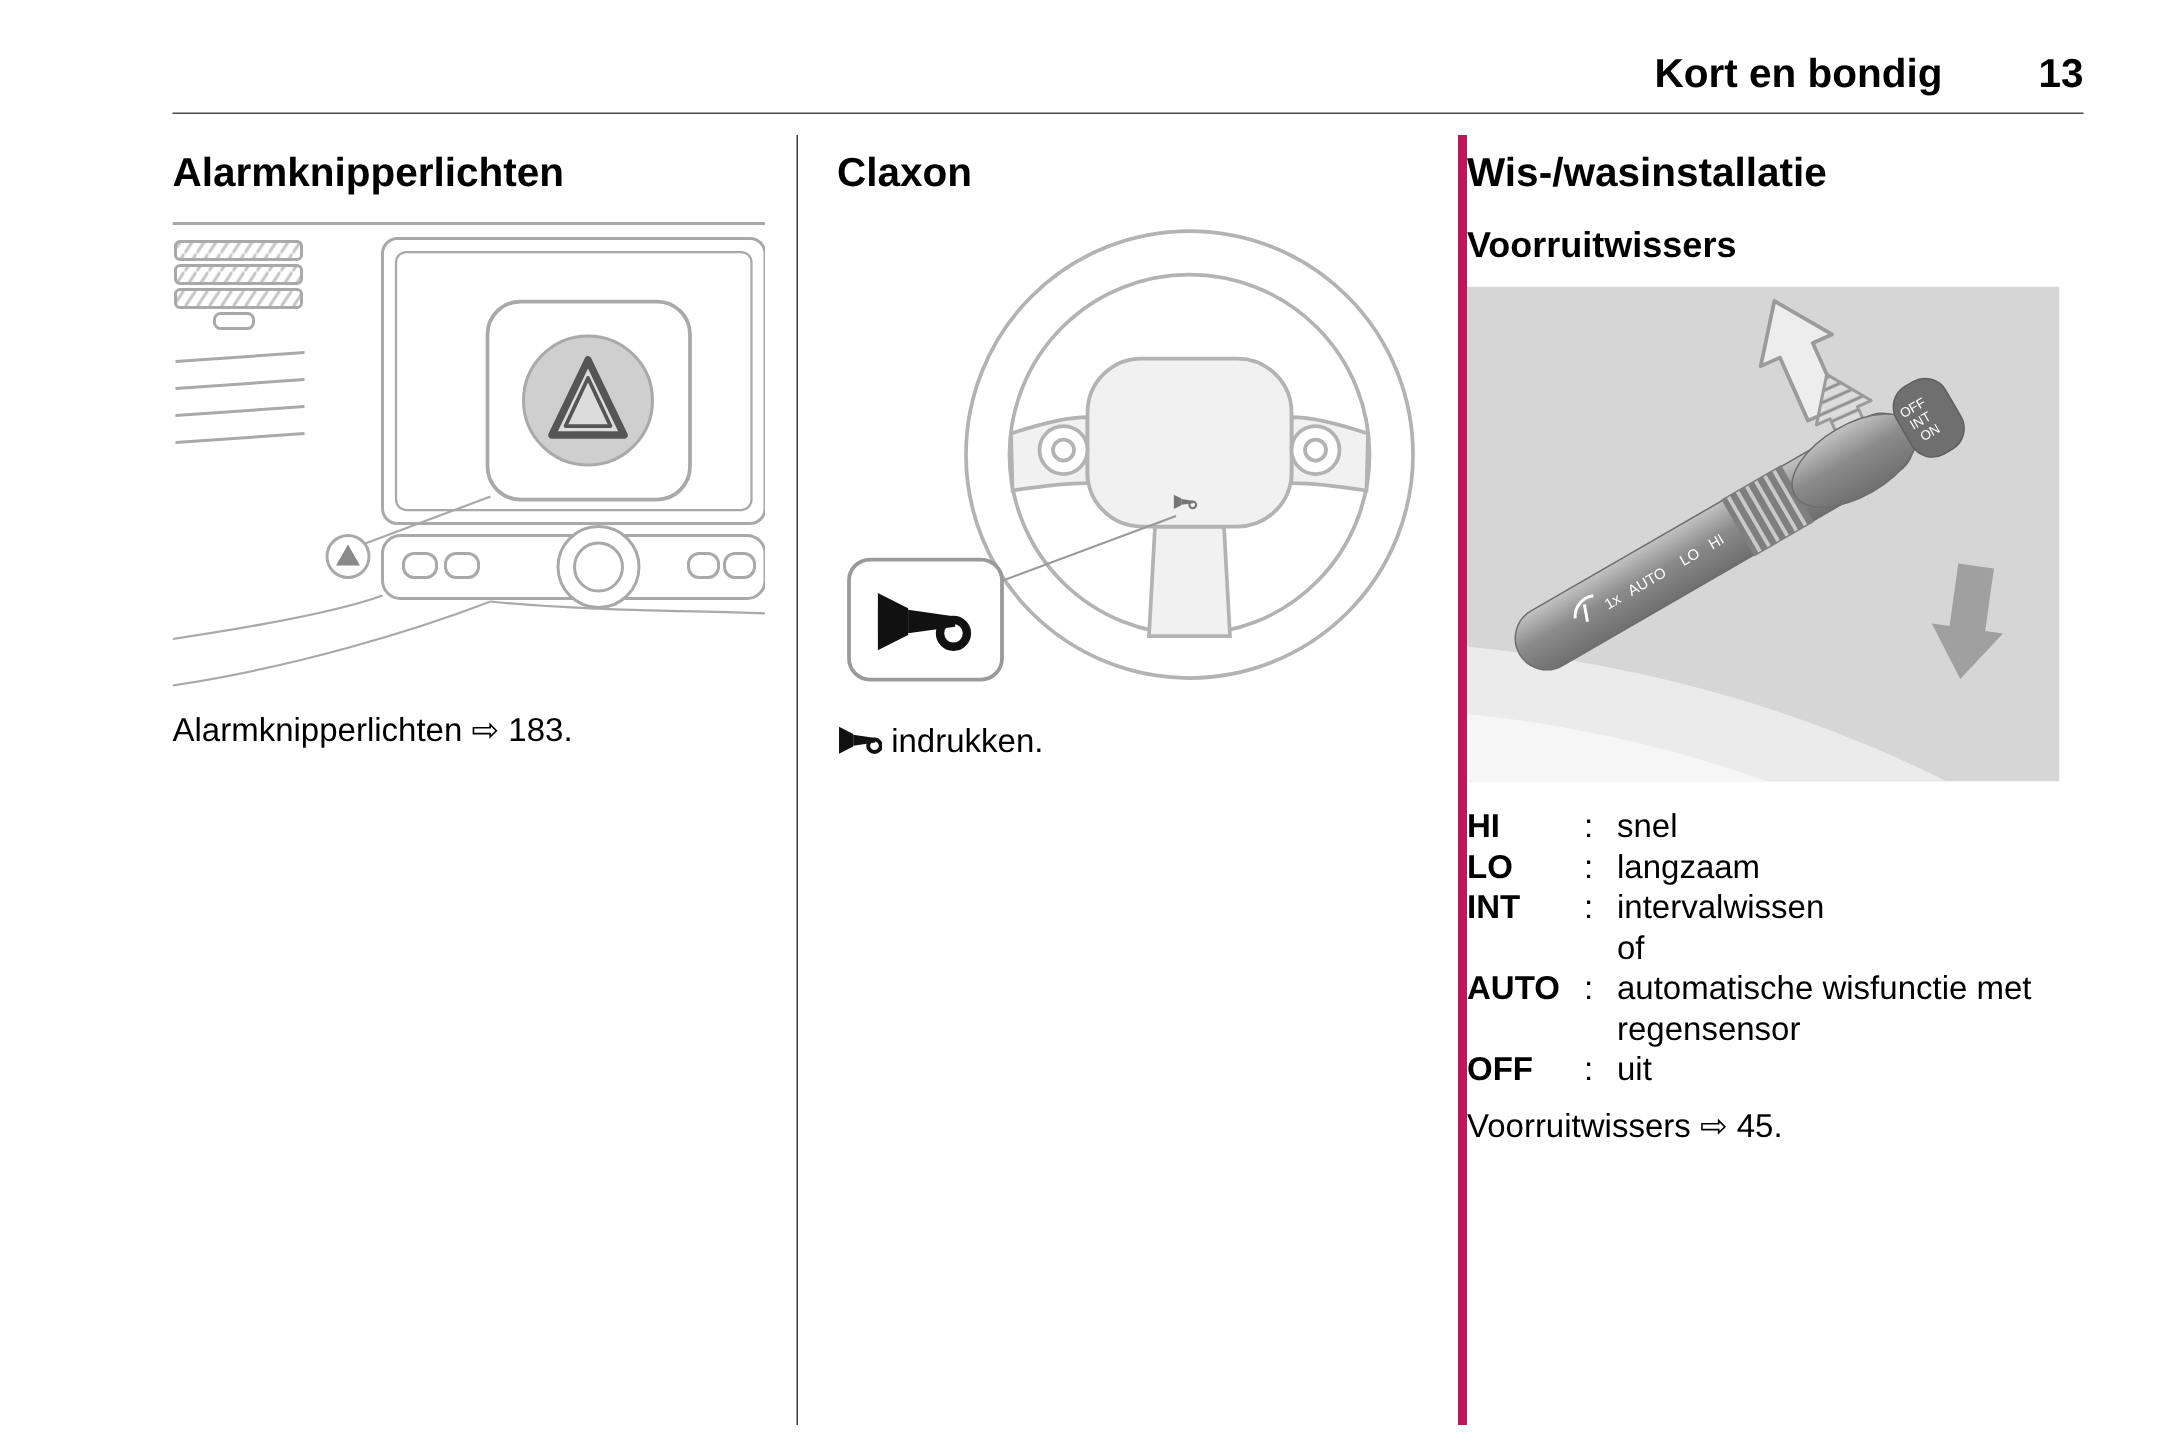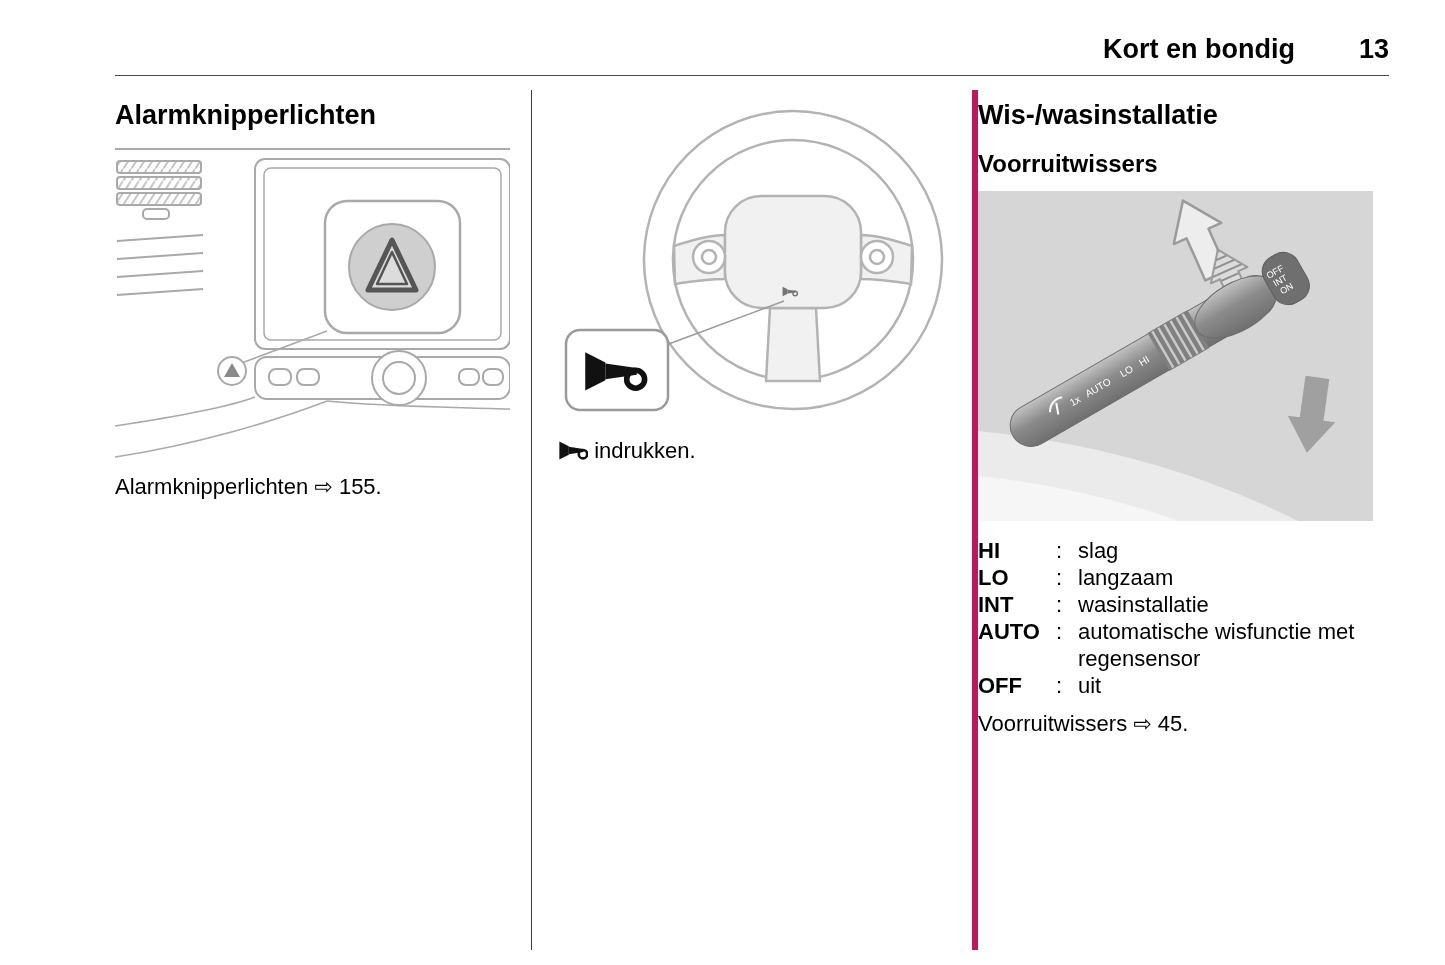--- a/index.html
+++ b/index.html
@@ -113,25 +113,26 @@
             <path d="M0,281 C60,272 110,263 140,252"></path>
             <path d="M0,312 C80,300 160,276 212,256"></path>
             <path d="M212,256 C270,262 340,262 395,264"></path>
           </g>
         </g>
       </svg>
 
       <p class="caption2">
         <span>Alarmknipperlichten</span>
         <span class="arrow">⇨</span>
-        <span>155.</span>
+        <span>183.</span>
       </p>
     </section>
 
     <section class="col col2">
+      <h2>Claxon</h2>
 
       <svg class="fig" width="395" height="318" viewBox="0 0 395 318">
         <g stroke="#b3b3b3" stroke-width="2.5" fill="none">
           <circle cx="235" cy="158" r="149"></circle>
           <circle cx="235" cy="158" r="120"></circle>
           <path d="M116,144 C140,136 155,133 167,133 L167,177 C150,177 136,179 117,182 Z" fill="#f1f1f1"></path>
           <path d="M354,144 C330,136 315,133 303,133 L303,177 C320,177 334,179 353,182 Z" fill="#f1f1f1"></path>
           <path d="M212,206 L208,279 L262,279 L258,206 Z" fill="#f1f1f1"></path>
           <rect x="167" y="94" width="136" height="112" rx="36" fill="#f1f1f1"></rect>
           <circle cx="151" cy="155" r="16" fill="#fff"></circle>
@@ -207,31 +208,36 @@
             <text x="302" y="2">INT</text>
             <text x="304" y="12">ON</text>
           </g>
         </g>
       </svg>
 
       <div class="wiper-table">
         <div class="trow">
           <span class="tterm">HI</span>
           <span class="tcolon">:</span>
-          <span class="tdef">slag</span>
+          <span class="tdef">snel</span>
         </div>
         <div class="trow">
           <span class="tterm">LO</span>
           <span class="tcolon">:</span>
           <span class="tdef">langzaam</span>
         </div>
         <div class="trow">
           <span class="tterm">INT</span>
           <span class="tcolon">:</span>
-          <span class="tdef">wasinstallatie</span>
+          <span class="tdef">intervalwissen</span>
+        </div>
+        <div class="trow">
+          <span class="tterm"></span>
+          <span class="tcolon"></span>
+          <span class="tdef">of</span>
         </div>
         <div class="trow">
           <span class="tterm">AUTO</span>
           <span class="tcolon">:</span>
           <span class="tdef">automatische wisfunctie met regensensor</span>
         </div>
         <div class="trow">
           <span class="tterm">OFF</span>
           <span class="tcolon">:</span>
           <span class="tdef">uit</span>

